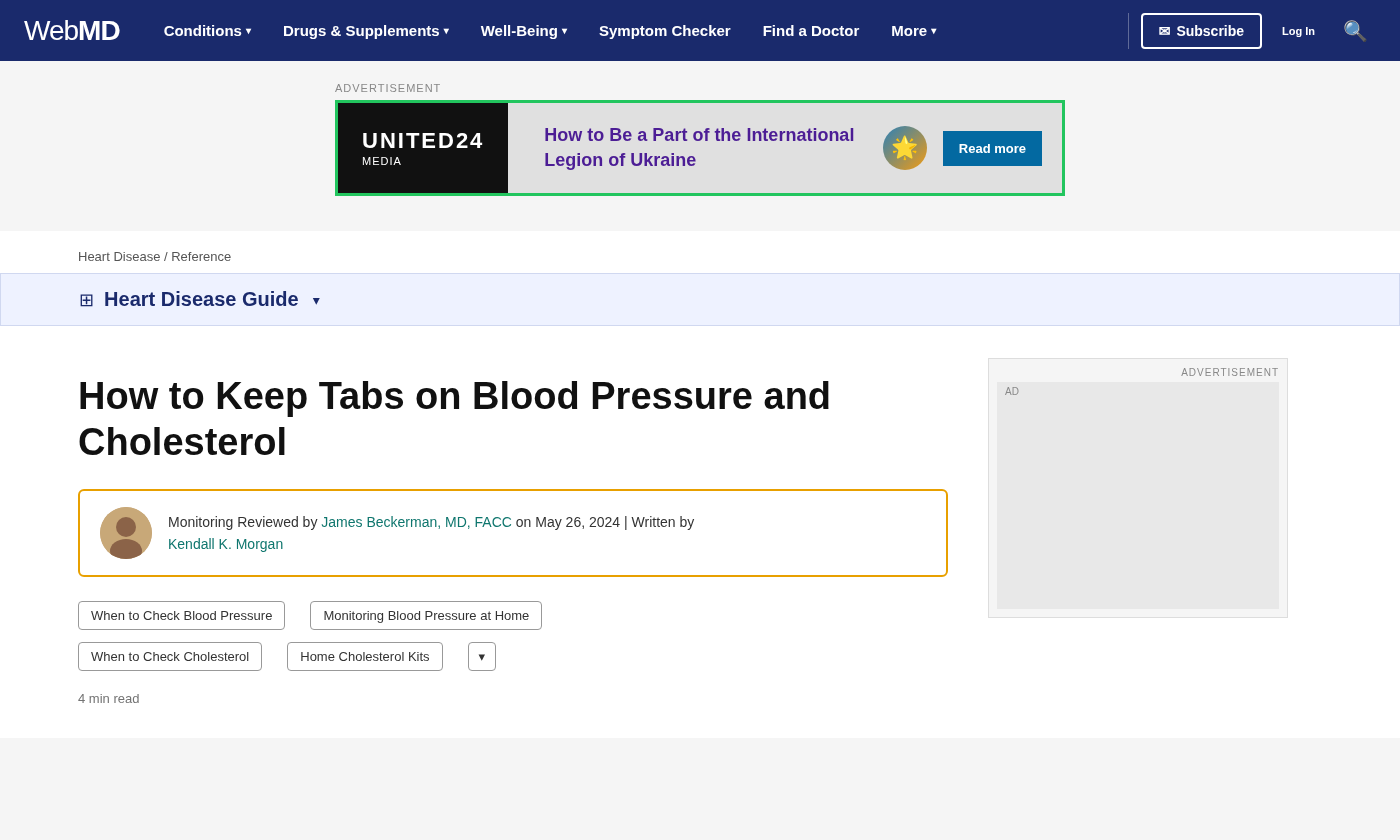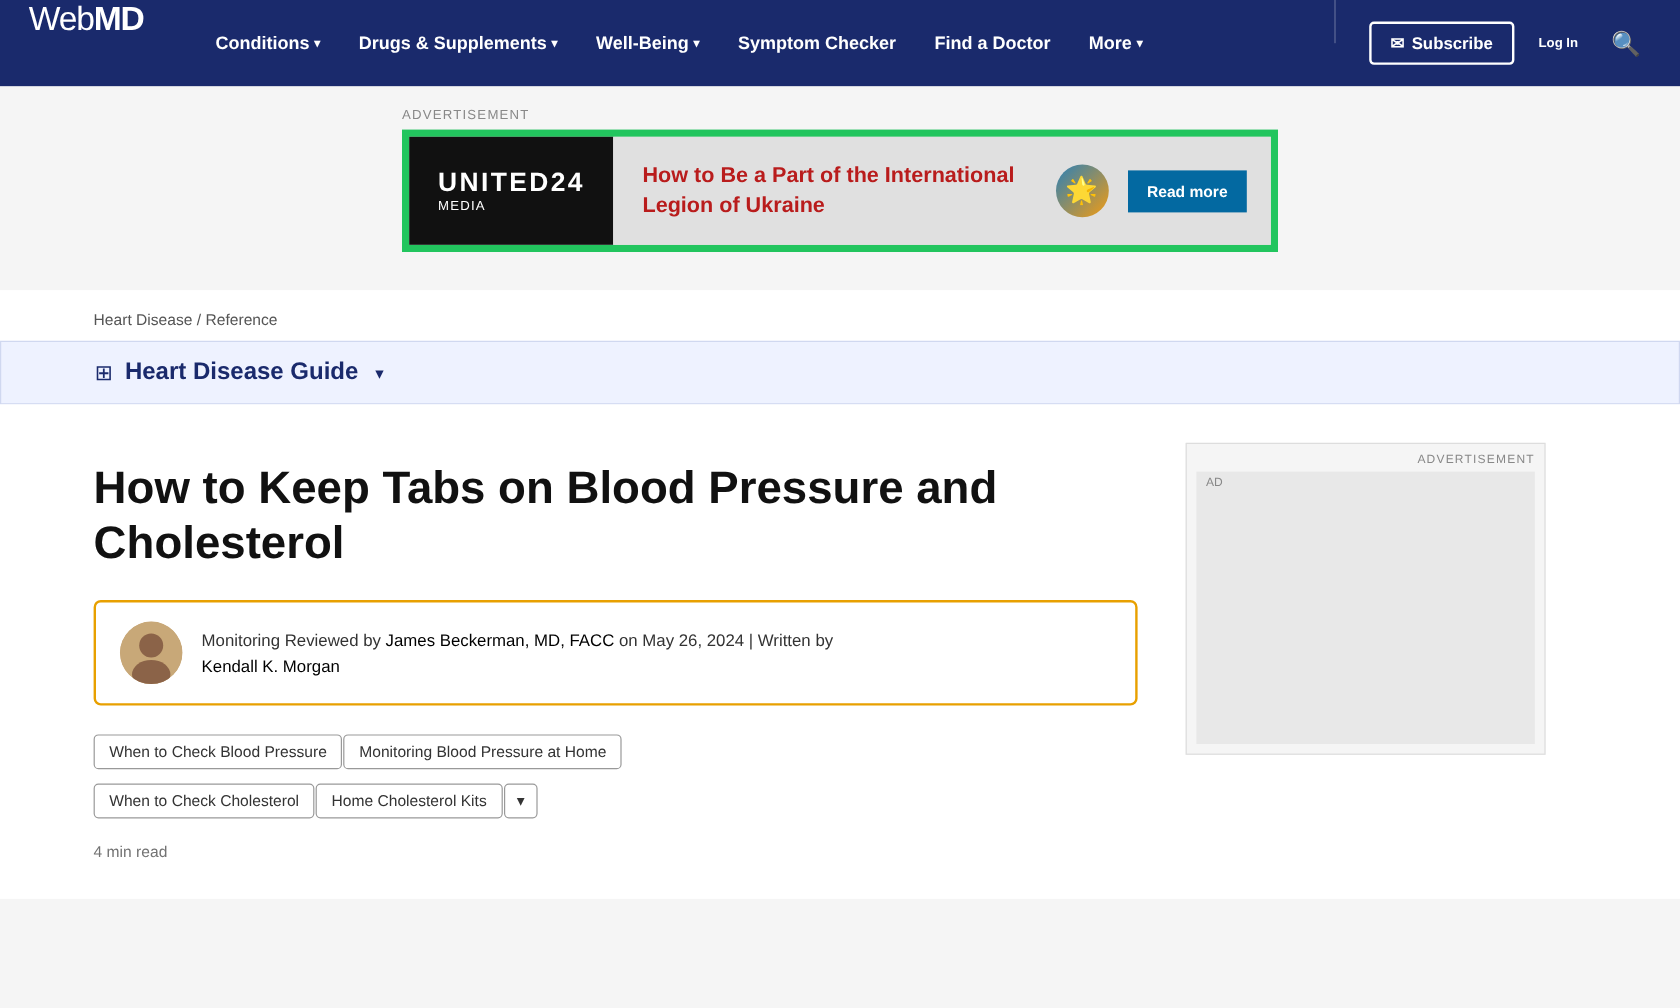--- a/index.html
+++ b/index.html
@@ -2,23 +2,24 @@
 <html><head>
   <meta charset="utf-8">
   <style>
     * { margin: 0; padding: 0; box-sizing: border-box; }
     body { font-family: Arial, sans-serif; background: #f5f5f5; color: #333; }
 
     
     nav {
       background: #1a2a6c;
       display: flex;
+      align-items: center;
       padding: 0 24px;
-      height: 72px;
-      gap: 16px;
+      height: 61px;
+      gap: 0;
     }
     .logo {
       font-size: 28px;
       font-weight: bold;
       color: white;
       margin-right: 28px;
       letter-spacing: -1px;
       white-space: nowrap;
     }
     .logo span { font-weight: 300; }
@@ -90,21 +91,21 @@
       align-items: center;
       padding: 20px 0 16px;
       min-height: 170px;
     }
     .ad-banner {
       background: #e8e8e8;
       width: 730px;
       min-height: 90px;
       display: flex;
       align-items: stretch;
-      border: 6px solid #22c55e;
+      border: 3px solid #22c55e;
       position: relative;
     }
     .ad-label-top {
       position: absolute;
       top: -18px;
       left: 0;
       font-size: 11px;
       color: #888;
       letter-spacing: 1px;
     }
@@ -135,23 +136,24 @@
       flex: 1;
       display: flex;
       align-items: center;
       padding: 20px 20px 20px 24px;
       background: #e0e0e0;
       gap: 16px;
     }
     .ad-text {
       font-size: 18px;
       font-weight: bold;
-      color: #b91c1c;
+      color: #4c1d95;
       line-height: 1.4;
       flex: 1;
+      margin-left: 12px;
     }
     .ad-icon {
       width: 44px;
       height: 44px;
       border-radius: 50%;
       background: linear-gradient(135deg, #2980b9, #f39c12);
       display: flex;
       align-items: center;
       justify-content: center;
       font-size: 22px;
@@ -246,30 +248,30 @@
       align-items: center;
       justify-content: center;
       font-size: 28px;
     }
     .author-info {
       font-size: 14px;
       color: #333;
       line-height: 1.6;
     }
     .author-info a {
-      color: #000000;
+      color: #0f766e;
       text-decoration: none;
       font-weight: 500;
     }
 
     
     .tags-row {
       display: flex;
       flex-wrap: wrap;
-      gap: 1px;
+      gap: 25px;
       margin-bottom: 12px;
     }
     .tag {
       border: 1px solid #999;
       border-radius: 4px;
       padding: 6px 12px;
       font-size: 13px;
       color: #333;
       cursor: pointer;
       background: white;

